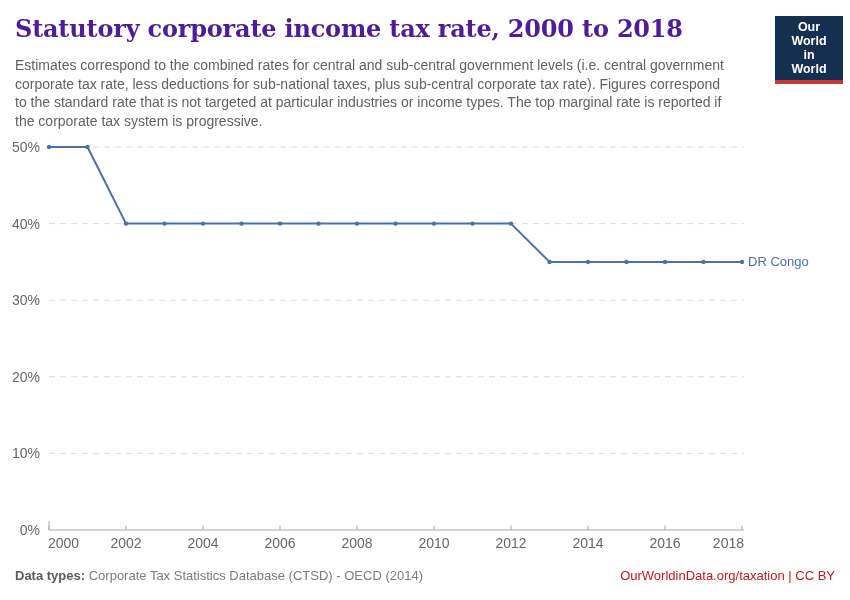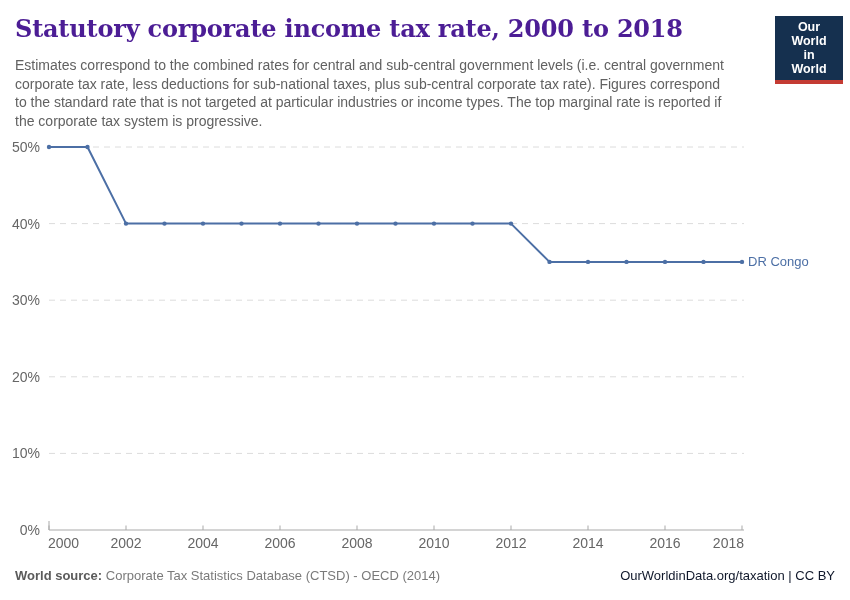--- a/index.html
+++ b/index.html
@@ -38,21 +38,21 @@
   }
   .chart-svg {
     position: absolute; top: 0; left: 0;
   }
   .footer {
     position: absolute; top: 568px; left: 15px; right: 15px;
     display: flex; justify-content: space-between;
     font-size: 13px; color: #7a7a7a;
   }
   .footer .src-label { font-weight: 700; color: #5b5b5b; }
-  .footer .credit { color: #0f172a; text-decoration: none; }
+  .footer .credit { color: #b91c1c; text-decoration: none; }
   svg text {
     font-family: "Liberation Sans", "DejaVu Sans", sans-serif;
   }
 </style>
 </head>
 <body>
 
 <h1 class="title">Statutory corporate income tax rate, 2000 to 2018</h1>
 
 <p class="subtitle">Estimates correspond to the combined rates for central and sub-central government levels (i.e. central government corporate tax rate, less deductions for sub-national taxes, plus sub-central corporate tax rate). Figures correspond to the standard rate that is not targeted at particular industries or income types. The top marginal rate is reported if the corporate tax system is progressive.</p>
@@ -114,17 +114,17 @@
     <circle cx="588" cy="261.9" r="2.2" fill="#4C6FA5"></circle>
     <circle cx="626.5" cy="261.9" r="2.2" fill="#4C6FA5"></circle>
     <circle cx="665" cy="261.9" r="2.2" fill="#4C6FA5"></circle>
     <circle cx="703.5" cy="261.9" r="2.2" fill="#4C6FA5"></circle>
     <circle cx="742" cy="261.9" r="2.2" fill="#4C6FA5"></circle>
     <text x="748" y="266.4" font-size="13" fill="#4C6FA5">DR Congo</text>
   </svg>
 
 <div class="footer">
   <div>
-    <span class="src-label">World source:</span>
+    <span class="src-label">Data types:</span>
     <span>Corporate Tax Statistics Database (CTSD) - OECD (2014)</span>
   </div>
   <a class="credit">OurWorldinData.org/taxation | CC BY</a>
 </div>
 
 </body></html>

